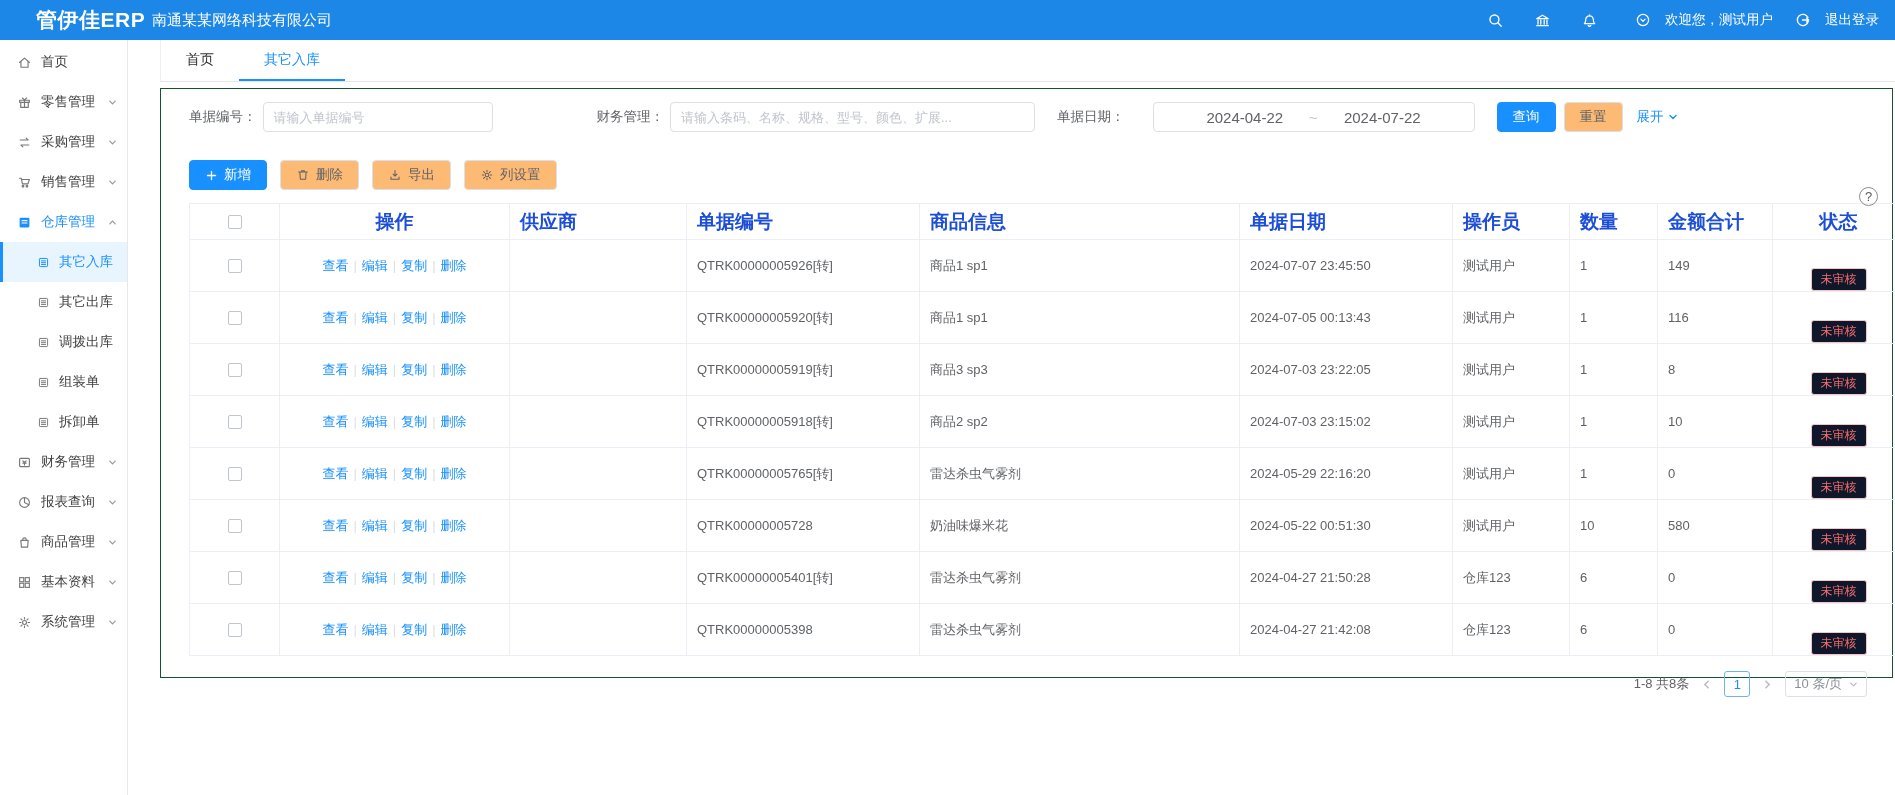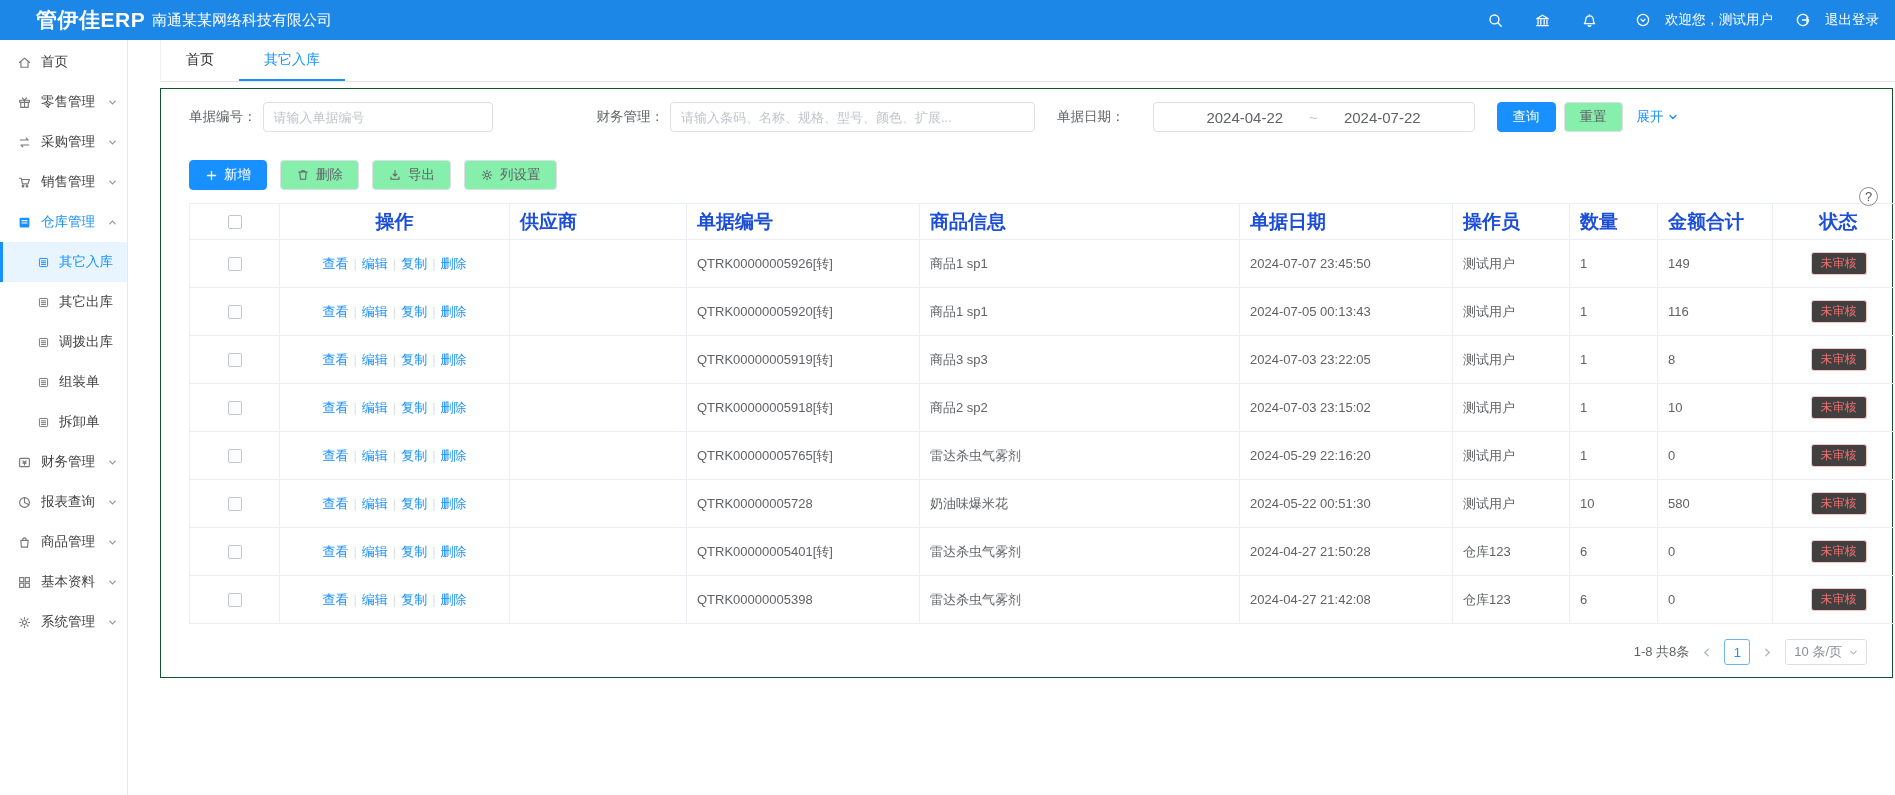--- a/index.html
+++ b/index.html
@@ -40,21 +40,21 @@
   .flabel { white-space:nowrap; margin-right:6px; }
   .finput { height:30px; border:1px solid #dcdfe6; border-radius:4px; padding:0 10px; font-size:13px;
     color:#606266; outline:none; font-family:inherit; }
   .finput::placeholder { color:#c0c4cc; }
   .in-billno { width:230px; }
   .lbl-product { margin-left:104px; }
   .in-product { width:365px; }
   .lbl-date { margin-left:22px;text-align:center; }
   .daterange { margin-left:22px; width:322px; height:30px; border:1px solid #dcdfe6; border-radius:4px;
     display:flex; align-items:center; justify-content:center; gap:26px; color:#606266; font-size:15px; cursor:pointer; }
-  .btn { height:30px; border-radius:4px; border:1px solid #dcdfe6; background:#86efac; color:#606266;
+  .btn { height:30px; border-radius:4px; border:1px solid #dcdfe6; background:#fdba74; color:#606266;
     font-size:13.5px; padding:0 15px; cursor:pointer; display:inline-flex; align-items:center; gap:6px; font-family:inherit; }
   .btn.primary { background:#1890ff; border-color:#1890ff; color:#fff; }
   .btn-search { margin-left:22px; }
   .btn-reset { margin-left:8px; }
   .expand-link { margin-left:14px; color:#1890ff; font-size:13.5px; display:inline-flex; align-items:center; gap:4px; cursor:pointer; }
 
   
   .toolbar { display:flex; align-items:center; padding:28px 0 0 28px; }
   .toolbar .btn { margin-right:13px; }
   .toolbar .btn .ic { color:inherit; }
@@ -74,22 +74,22 @@
   .col-product { width:320px; }
   .col-date { width:213px; }
   .col-operator { width:117px; }
   .col-qty { width:88px; }
   .col-amount { width:115px; }
   .col-status { width:132px; text-align:center; }
   .cb { display:inline-block; width:14px; height:14px; border:1px solid #c0c4cc; border-radius:2px;
     background:#fff; vertical-align:middle; cursor:pointer; }
   .action-link { color:#1890ff; cursor:pointer; text-decoration:none; }
   .sep { color:#dcdfe6; margin:0 5px; }
-  .status-badge { display:inline-block; padding:2px 9px; font-size:12px; color:#f56c6c; background:#404040;
-    border:1px solid #fbc4c4; border-radius:3px; }
+  .status-badge { display:inline-block; padding:2px 9px; font-size:12px; color:#f56c6c; background:#0f172a;
+    border:1px solid #fbc4c4; border-radius:3px;margin-top:28px; }
 
   
   .pagination { display:flex; align-items:center; justify-content:flex-end; margin:15px 25px 0 0;
     font-size:13px; color:#606266; gap:10px; }
   .pg-arrow { color:#b6bcc4; display:flex; align-items:center; cursor:pointer; padding:0 2px; }
   .pg-num { min-width:26px; height:26px; border:1px solid #6fb3f2; border-radius:3px; color:#1890ff;
     display:flex; align-items:center; justify-content:center; cursor:pointer; }
   .pg-size { height:26px; border:1px solid #dcdfe6; border-radius:3px; padding:12px 8px; display:flex;
     align-items:center; gap:7px; color:#8a9099; cursor:pointer; }
   .pg-size .chev { color:#b6bcc4; }

